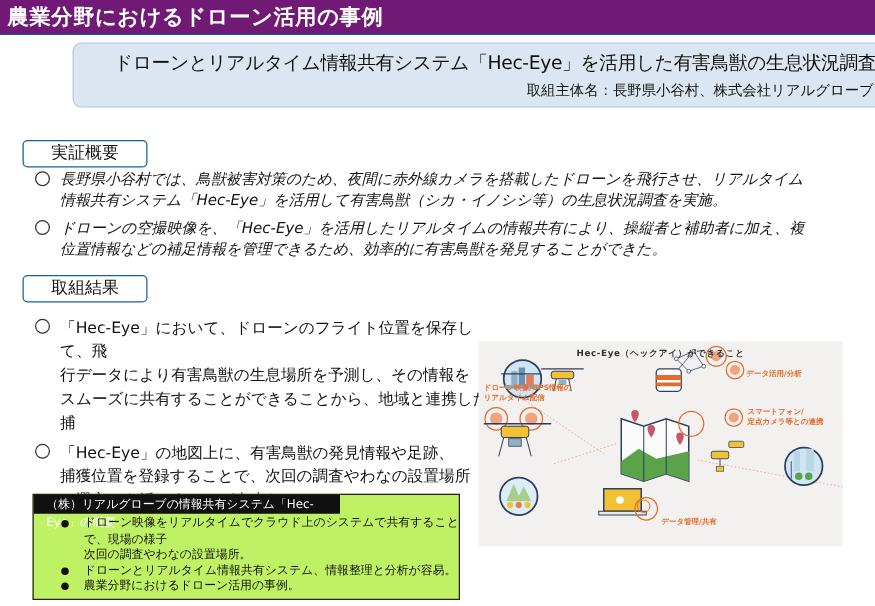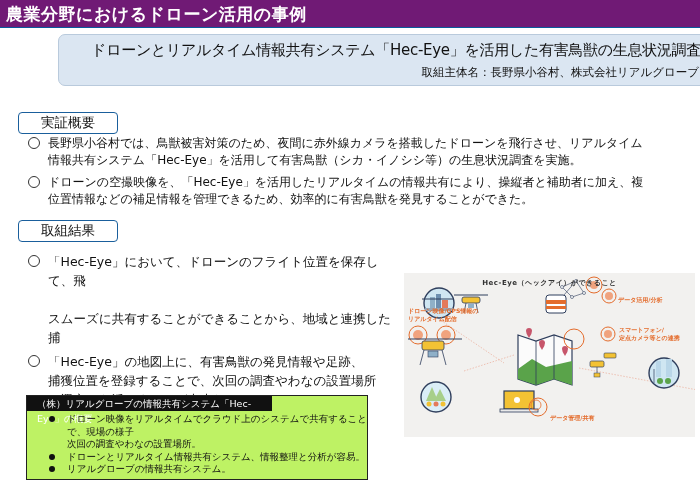--- a/index.html
+++ b/index.html
@@ -57,21 +57,21 @@
     position: absolute; left: 0; top: 0; width: 245px; height: 15px;
     background: #111; color: #fff; font-size: 9.5px; line-height: 15px; padding-left: 10px;
   }
   .info-list { position: absolute; left: 16px; top: 17px; list-style: none; width: 340px; }
   .info-list li { position: relative; padding-left: 24px; font-size: 9.5px; line-height: 12.5px; color: #111; }
   .info-list li .dot {
     position: absolute; left: 6px; top: 3px; width: 6px; height: 6px; border-radius: 50%; background: #111;
   }
 
   .diagram {
-    position: absolute; left: 404px; top: 273px; width: 291px; height: 164px;
+    position: absolute; left: 383px; top: 273px; width: 291px; height: 164px;
     background: #f2f1ef;
   }
   .diagram-title {
     position: absolute; left: 0; top: 5px; width: 100%; text-align: center;
     font-size: 7px; font-weight: bold; color: #333; letter-spacing: 0.5px;
   }
   .diag-label { position: absolute; font-size: 6px; font-weight: bold; color: #e46c2c; line-height: 8px; white-space: nowrap; }
   .diagram svg { position: absolute; left: 0; top: 0; }
 </style>
 </head>
@@ -80,39 +80,39 @@
 <div class="header-bar">
   <div class="header-title">農業分野におけるドローン活用の事例</div>
 </div>
 
 <div class="title-box">
   <div class="title-main">ドローンとリアルタイム情報共有システム「Hec-Eye」を活用した有害鳥獣の生息状況調査</div>
   <div class="title-sub">取組主体名：長野県小谷村、株式会社リアルグローブ</div>
 </div>
 
 <div class="section-tag" style="left:18px; top:92px;margin-top:20px;">実証概要</div>
-<ul class="bullets" style="left:26px; top:135px; width:660px;">
+<ul class="bullets" style="left:26px; top:135px; width:660px;font-style:italic;">
   <li>
     <span class="ring"></span>
     <span>長野県小谷村では、鳥獣被害対策のため、夜間に赤外線カメラを搭載したドローンを飛行させ、リアルタイム</span><br>
     <span>情報共有システム「Hec-Eye」を活用して有害鳥獣（シカ・イノシシ等）の生息状況調査を実施。</span>
   </li>
   <li>
     <span class="ring"></span>
     <span>ドローンの空撮映像を、「Hec-Eye」を活用したリアルタイムの情報共有により、操縦者と補助者に加え、複</span><br>
     <span>位置情報などの補足情報を管理できるため、効率的に有害鳥獣を発見することができた。</span>
   </li>
 </ul>
 
 <div class="section-tag" style="left:18px; top:220px;">取組結果</div>
 <ul class="bullets results" style="left:26px; top:252px; width:370px;">
   <li>
     <span class="ring"></span>
     <span>「Hec-Eye」において、ドローンのフライト位置を保存して、飛</span><br>
-    <br>
+    <span>行データにより有害鳥獣の生息場所を予測し、その情報を</span><br>
     <span>スムーズに共有することができることから、地域と連携した捕</span><br>
   </li>
   <li>
     <span class="ring"></span>
     <span>「Hec-Eye」の地図上に、有害鳥獣の発見情報や足跡、</span><br>
     <span>捕獲位置を登録することで、次回の調査やわなの設置場所</span><br>
     <span>の選定にも活かすことが出来た。</span>
   </li>
 </ul>
 
@@ -123,21 +123,21 @@
       <span class="dot"></span>
       <span>ドローン映像をリアルタイムでクラウド上のシステムで共有することで、現場の様子</span><br>
       <span>次回の調査やわなの設置場所。</span>
     </li>
     <li>
       <span class="dot"></span>
       <span>ドローンとリアルタイム情報共有システム、情報整理と分析が容易。</span>
     </li>
     <li>
       <span class="dot"></span>
-      <span>リアルグローブの情報共有システム。</span>
+      <span>農業分野におけるドローン活用の事例。</span>
     </li>
   </ul>
 </div>
 
 <div class="diagram">
   <svg width="291" height="164" viewBox="0 0 291 164">
 
     <g stroke="#e9a08a" stroke-width="0.6" stroke-dasharray="1.5,1.5" fill="none">
       <line x1="32" y1="44" x2="100" y2="90"></line>
       <line x1="60" y1="98" x2="110" y2="82"></line>

